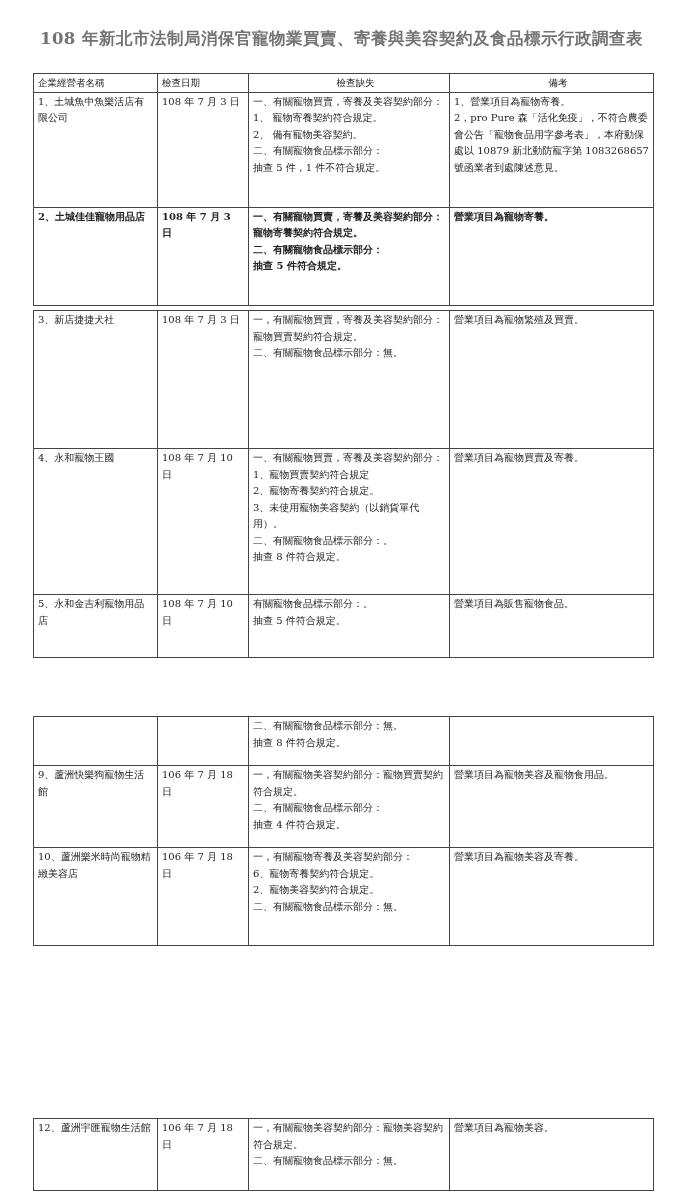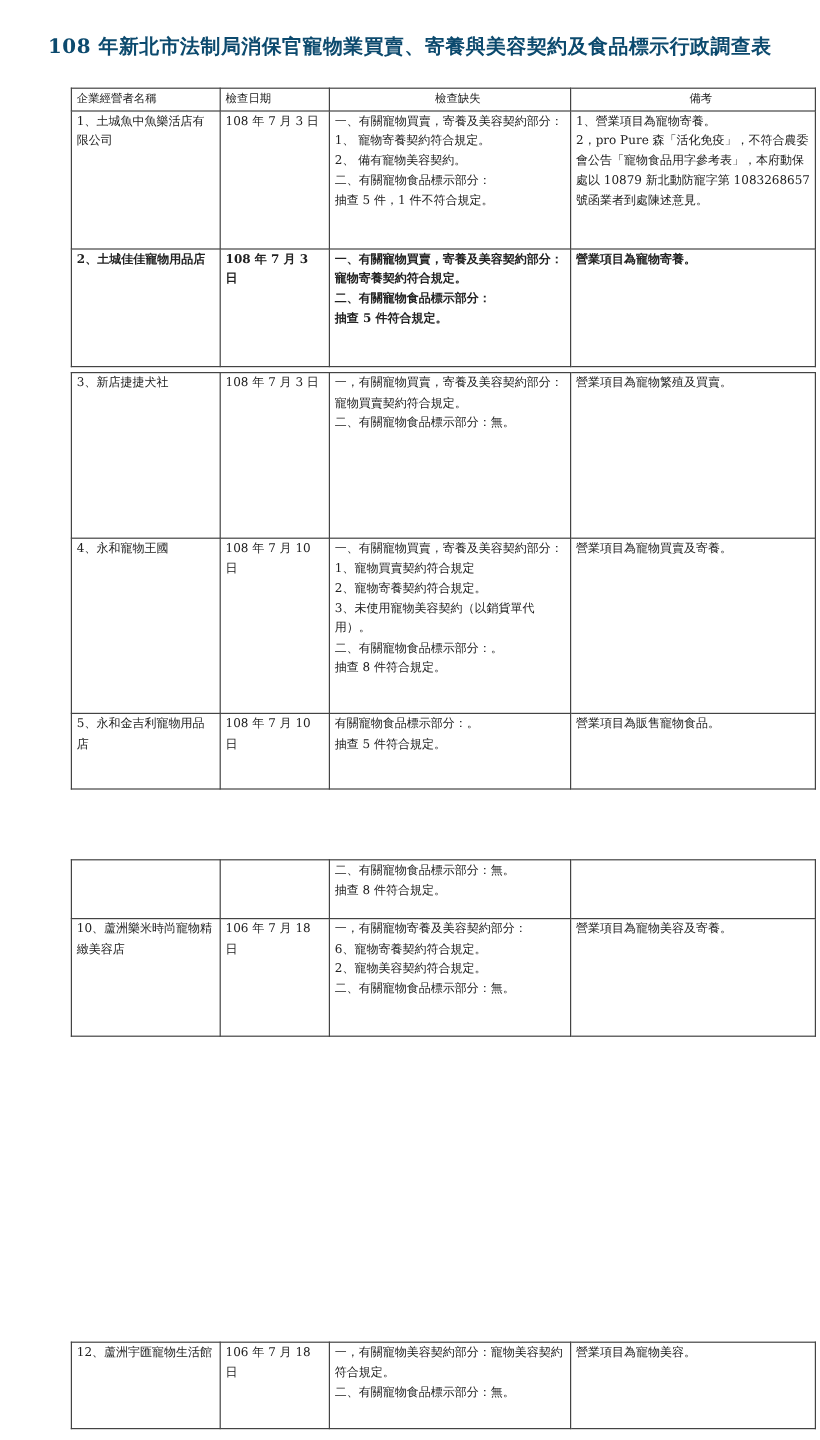--- a/index.html
+++ b/index.html
@@ -4,26 +4,26 @@
 <style>
   html, body { margin: 0; padding: 0; background: #ffffff; }
   body {
     width: 683px; height: 1200px; overflow: hidden; position: relative;
     font-family: "DejaVu Serif", "Liberation Serif", serif;
     color: #222;
   }
   .title {
     position: absolute; left: 0; top: 28px; width: 683px;
     text-align: center; font-size: 16.5px; font-weight: bold; letter-spacing: 0.5px;
-    color: #0c4a6e;
+    color: #737373;
   }
   .tbl {
     position: absolute; left: 33px; width: 620px;
     border-collapse: collapse; table-layout: fixed;
-    font-size: 10px; line-height: 16.5px; margin-left: 26px;
+    font-size: 10px; line-height: 16.5px;
   }
   .tbl td {
     border: 1px solid #444; vertical-align: top; padding: 1px 4px 0 4px;
     overflow: hidden;
   }
   .tbl .hdr td { height: 16px; font-size: 9.5px; }
   .tbl .hdr td.center { text-align: center; padding-left: 17px; }
   col.c1 { width: 124px; }
   col.c2 { width: 91px; }
   col.c3 { width: 201px; }
@@ -137,20 +137,32 @@
   <tbody>
       <tr style="height:49px;">
         <td></td>
         <td></td>
         <td>
           <span class="line">二、有關寵物食品標示部分：無。</span>
           <span class="line">抽查 8 件符合規定。</span>
         </td>
         <td></td>
       </tr>
+  <tr style="height:82px;">
+        <td>9、蘆洲快樂狗寵物生活館</td>
+        <td>106 年 7 月 18 日</td>
+        <td>
+          <span class="line">一，有關寵物美容契約部分：寵物買賣契約符合規定。</span>
+          <span class="line">二、有關寵物食品標示部分：</span>
+          <span class="line">抽查 4 件符合規定。</span>
+        </td>
+        <td>
+          <span class="line">營業項目為寵物美容及寵物食用品。</span>
+        </td>
+      </tr>
   <tr style="height:98px;">
         <td>10、蘆洲樂米時尚寵物精緻美容店</td>
         <td>106 年 7 月 18 日</td>
         <td>
           <span class="line">一，有關寵物寄養及美容契約部分：</span>
           <span class="line">6、寵物寄養契約符合規定。</span>
           <span class="line">2、寵物美容契約符合規定。</span>
           <span class="line">二、有關寵物食品標示部分：無。</span>
         </td>
         <td>

